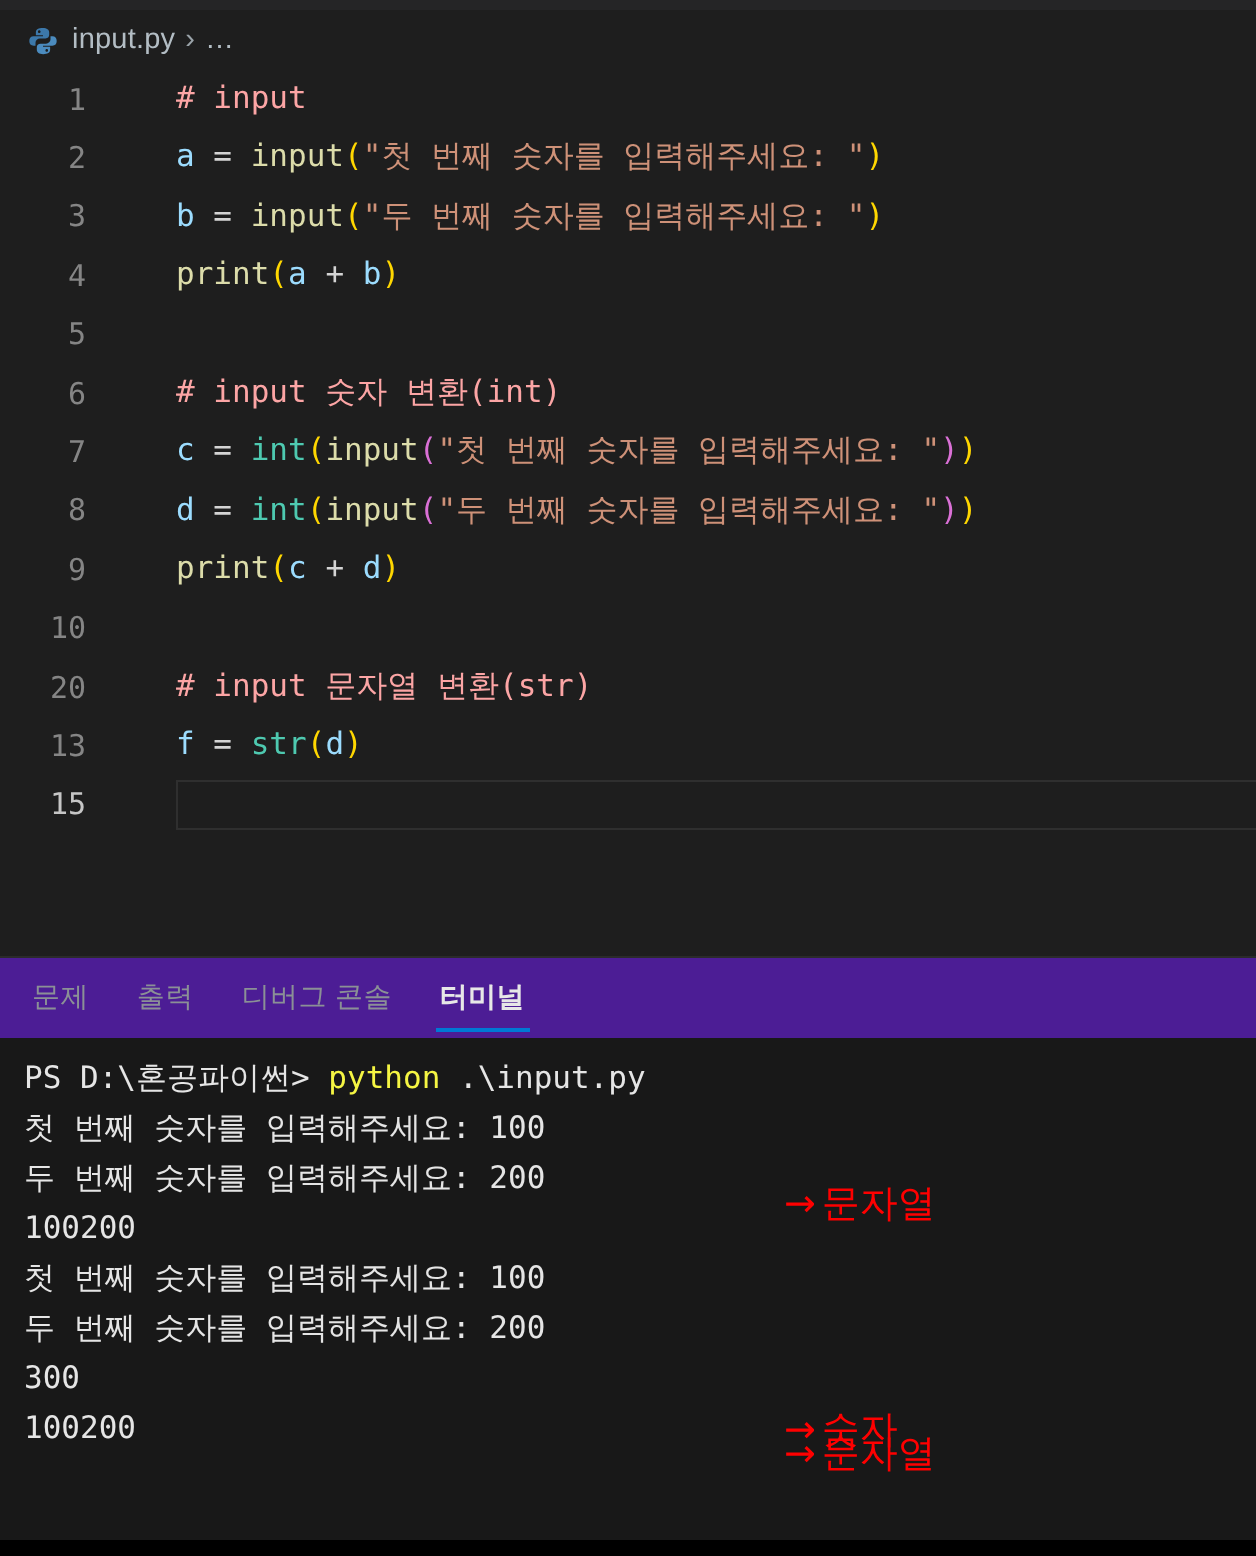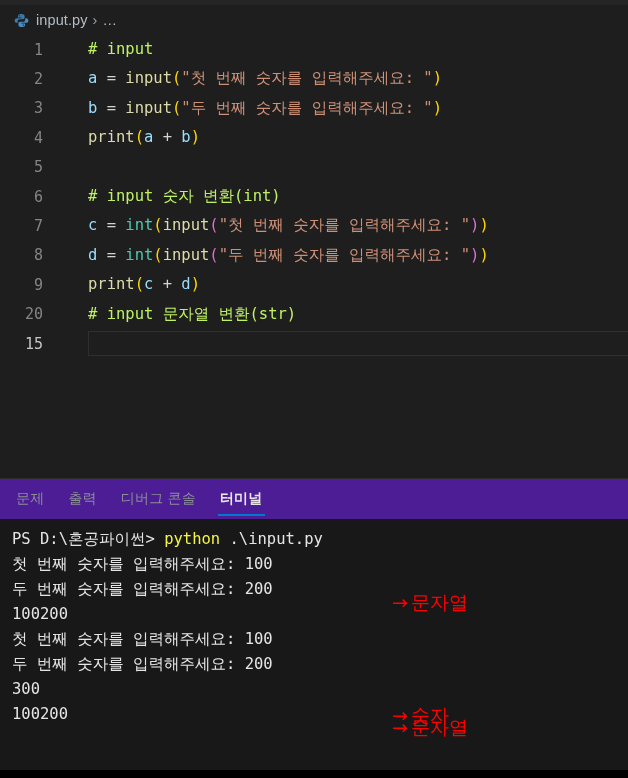--- a/index.html
+++ b/index.html
@@ -110,21 +110,21 @@
     left: 88px;
     right: -2px;
     top: 2px;
     bottom: 2px;
     border: 1px solid #2f2f2f;
     box-sizing: border-box;
     pointer-events: none;
   }
 
   
-  .t-cmt   { color: #bef264; }
+  .t-cmt   { color: #fca5a5; }
   .t-var   { color: #9CDCFE; }
   .t-op    { color: #d4d4d4; }
   .t-fn    { color: #DCDCAA; }
   .t-type  { color: #4EC9B0; }
   .t-str   { color: #CE9178; }
   .t-p1    { color: #FFD700; }
   .t-p2    { color: #DA70D6; }
 
   
   .panel-divider {
@@ -238,21 +238,23 @@
   <div class="editor" id="editor">
       <div class="code-line"><div class="gutter">1</div><div class="code-text"><span class="t-cmt"># input</span></div></div>
       <div class="code-line"><div class="gutter">2</div><div class="code-text"><span class="t-var">a</span><span class="t-op"> = </span><span class="t-fn">input</span><span class="t-p1">(</span><span class="t-str">"첫 번째 숫자를 입력해주세요: "</span><span class="t-p1">)</span></div></div>
       <div class="code-line"><div class="gutter">3</div><div class="code-text"><span class="t-var">b</span><span class="t-op"> = </span><span class="t-fn">input</span><span class="t-p1">(</span><span class="t-str">"두 번째 숫자를 입력해주세요: "</span><span class="t-p1">)</span></div></div>
       <div class="code-line"><div class="gutter">4</div><div class="code-text"><span class="t-fn">print</span><span class="t-p1">(</span><span class="t-var">a</span><span class="t-op"> + </span><span class="t-var">b</span><span class="t-p1">)</span></div></div>
       <div class="code-line"><div class="gutter">5</div><div class="code-text"></div></div>
       <div class="code-line"><div class="gutter">6</div><div class="code-text"><span class="t-cmt"># input 숫자 변환(int)</span></div></div>
       <div class="code-line"><div class="gutter">7</div><div class="code-text"><span class="t-var">c</span><span class="t-op"> = </span><span class="t-type">int</span><span class="t-p1">(</span><span class="t-fn">input</span><span class="t-p2">(</span><span class="t-str">"첫 번째 숫자를 입력해주세요: "</span><span class="t-p2">)</span><span class="t-p1">)</span></div></div>
       <div class="code-line"><div class="gutter">8</div><div class="code-text"><span class="t-var">d</span><span class="t-op"> = </span><span class="t-type">int</span><span class="t-p1">(</span><span class="t-fn">input</span><span class="t-p2">(</span><span class="t-str">"두 번째 숫자를 입력해주세요: "</span><span class="t-p2">)</span><span class="t-p1">)</span></div></div>
       <div class="code-line"><div class="gutter">9</div><div class="code-text"><span class="t-fn">print</span><span class="t-p1">(</span><span class="t-var">c</span><span class="t-op"> + </span><span class="t-var">d</span><span class="t-p1">)</span></div></div>
+      <div class="code-line"><div class="gutter">10</div><div class="code-text"></div></div>
       <div class="code-line"><div class="gutter">20</div><div class="code-text"><span class="t-cmt"># input 문자열 변환(str)</span></div></div>
+      <div class="code-line"><div class="gutter">13</div><div class="code-text"><span class="t-var">f</span><span class="t-op"> = </span><span class="t-type">str</span><span class="t-p1">(</span><span class="t-var">d</span><span class="t-p1">)</span></div></div>
       <div class="code-line active"><div class="gutter">15</div><div class="code-text"></div><div class="current-line-box"></div></div>
     </div>
 
   <div class="panel-divider"></div>
 
   <div class="panel">
     <div class="panel-tabs" id="panel-tabs">
         <div class="panel-tab">문제</div>
         <div class="panel-tab">출력</div>
         <div class="panel-tab">디버그 콘솔</div>

